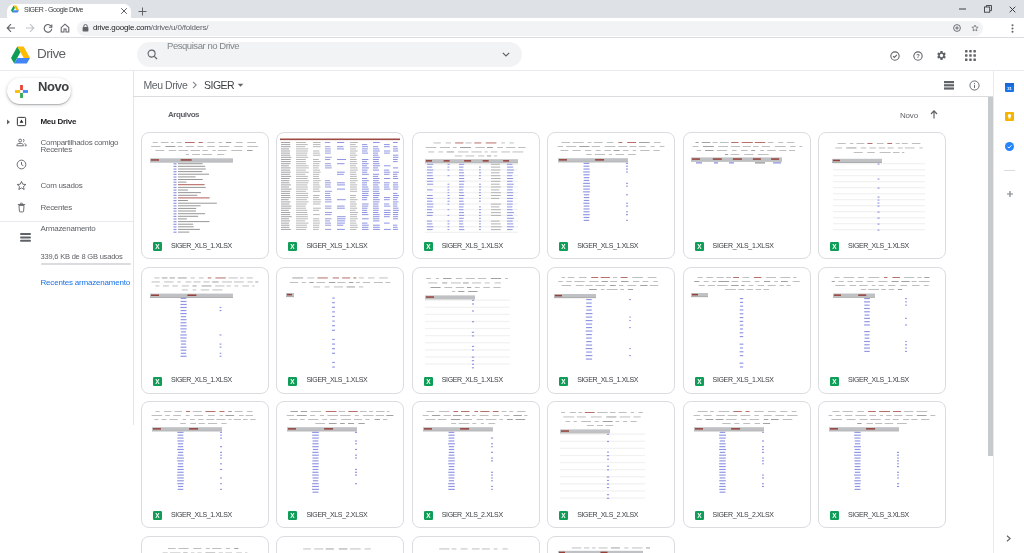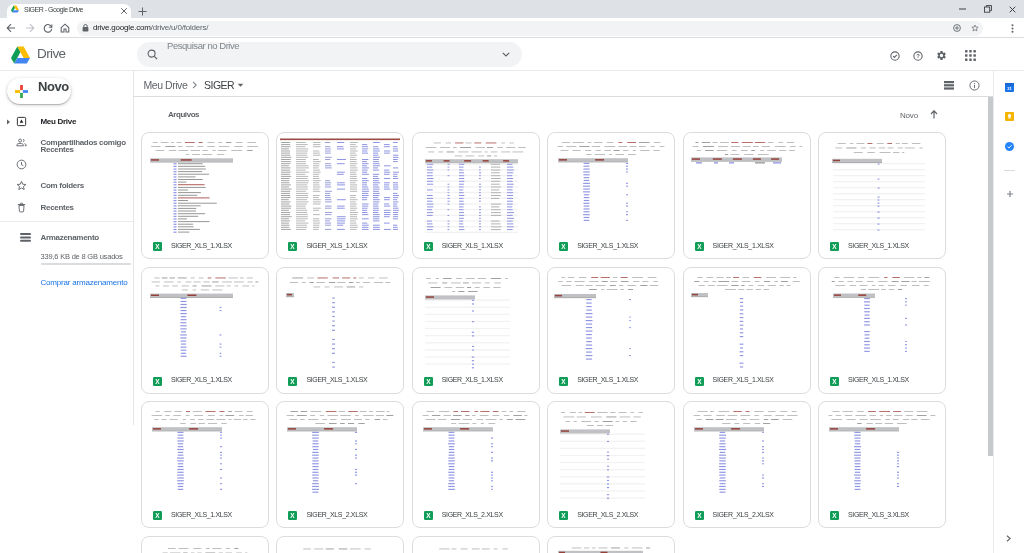--- a/index.html
+++ b/index.html
@@ -15,21 +15,21 @@
 #urltext span { color:#5f6368; }
 
 #dheader { position:absolute; left:0; top:38px; width:1024px; height:33px; background:#fff; border-bottom:1px solid #e8eaed; }
 #dtitle { position:absolute; left:37px; top:46px; font-size:13.5px; color:#5f6368; letter-spacing:-0.6px; }
 #spill { position:absolute; left:136.5px; top:41.5px; width:385px; height:25px; background:#f1f3f4; border-radius:12.5px; }
 #sph { position:absolute; left:167px; top:40px; font-size:9.5px; letter-spacing:-0.45px; color:#80868b; }
 
 #novo { position:absolute; left:6.5px; top:78px; width:64px; height:26px; background:#fff; border-radius:13px;
   box-shadow:0 1px 1px rgba(60,64,67,.3), 0 1px 3px 1px rgba(60,64,67,.15); }
 #novotext { position:absolute; left:38px; top:79px; font-size:13px; letter-spacing:-0.4px; color:#3c4043; font-weight:700;}
-.sitem { position:absolute; left:40.5px; font-size:8px; letter-spacing:-0.3px; color:#5f6368; font-weight:700; }
+.sitem { position:absolute; left:40.5px; font-size:8px; letter-spacing:-0.3px; color:#5f6368; font-weight:400; }
 .sicon { position:absolute; left:16px; }
 #sideline { position:absolute; left:0; top:221px; width:133px; height:1px; background:#e8eaed; }
 #sidev { position:absolute; left:133px; top:71px; width:1px; height:354px; background:#e4e6e8; }
 #storagebar { position:absolute; left:40.5px; top:262.5px; width:90px; height:2.5px; background:#dadce0; border-radius:1px; }
 #buystorage { position:absolute; left:40.5px; top:277.5px; font-size:8px; letter-spacing:-0.2px; color:#1a73e8; font-weight:500; }
 
 #crumbline { position:absolute; left:133px; top:96px; width:863px; height:1px; background:#dadce0; }
 #crumb { position:absolute; left:143.5px; top:78.5px; font-size:10.5px; letter-spacing:-0.45px; color:#5f6368; }
 #arquivos { position:absolute; left:148px; top:110px; font-size:8px; letter-spacing:-0.45px; color:#5f6368; font-weight:bold;margin-left:20px; }
 #nome { position:absolute; left:900px; top:110.5px; font-size:8px; letter-spacing:-0.2px; color:#5f6368; font-weight:500;}
@@ -168,36 +168,36 @@
   </svg>
 <div class="sitem" style="top:138px">Compartilhados comigo</div>
 <svg class="sicon" style="top:158.5px" width="11" height="11" viewBox="0 0 24 24">
     <circle cx="12" cy="12" r="9.5" fill="none" stroke="#5f6368" stroke-width="2"></circle>
     <path d="M12 6.5V12.5L16 14.5" fill="none" stroke="#5f6368" stroke-width="2"></path>
   </svg>
 <div class="sitem" style="top:145px">Recentes</div>
 <svg class="sicon" style="top:180px" width="11" height="11" viewBox="0 0 24 24">
     <path d="M12 17.3 6.2 20.8l1.5-6.6L2.6 9.8l6.7-.6L12 3l2.7 6.2 6.7.6-5.1 4.4 1.5 6.6z" fill="none" stroke="#5f6368" stroke-width="2"></path>
   </svg>
-<div class="sitem" style="top:181px">Com folders</div>
+<div class="sitem" style="top:181px">Com usados</div>
 <svg class="sicon" style="top:201.5px" width="11" height="11" viewBox="0 0 24 24">
     <path fill="none" stroke="#5f6368" stroke-width="2" d="M6.5 7.5h11L16.6 20a1.8 1.8 0 0 1-1.8 1.6H9.2A1.8 1.8 0 0 1 7.4 20zM4 5.5h16M9.5 5.3V3.8A1.3 1.3 0 0 1 10.8 2.5h2.4a1.3 1.3 0 0 1 1.3 1.3v1.5"></path>
   </svg>
 <div class="sitem" style="top:202.5px">Recentes</div>
 <div id="sideline"></div>
 <div id="sidev"></div>
 <svg class="sicon" style="left:20px;top:232.5px" width="11" height="9" viewBox="0 0 11 9">
     <rect y="0" width="11" height="2" rx="1" fill="#5f6368"></rect>
     <rect y="3.4" width="11" height="2" rx="1" fill="#5f6368"></rect>
     <rect y="6.8" width="11" height="2" rx="1" fill="#5f6368"></rect>
   </svg>
-<div class="sitem" style="top:233px">Armazenamento</div>
+<div class="sitem" style="top:224px">Armazenamento</div>
 <div class="sitem" style="top:251.5px;font-size:7.5px;letter-spacing:-0.2px;font-weight:normal">339,6 KB de 8 GB usados</div>
 <div id="storagebar"></div>
-<div id="buystorage">Comprar armazenamento</div>
+<div id="buystorage">Recentes armazenamento</div>
 
 <div id="crumb">Meu Drive</div>
 <svg class="abs" style="left:191.5px;top:80.5px" width="5" height="8" viewBox="0 0 5 8">
     <path d="M1 0.8 4.2 4 1 7.2" fill="none" stroke="#80868b" stroke-width="1.1"></path>
   </svg>
 <div id="crumb2" style="position:absolute;left:204px;top:78.5px;font-size:10.5px;letter-spacing:-0.5px;color:#3c4043;">SIGER</div>
 <svg class="abs" style="left:237px;top:83px" width="7" height="5" viewBox="0 0 7 5">
     <path d="M0.7 0.7 3.5 3.8 6.3 0.7Z" fill="#5f6368"></path>
   </svg>
 <svg class="abs" style="left:944px;top:80.5px" width="10" height="9" viewBox="0 0 10 9">

